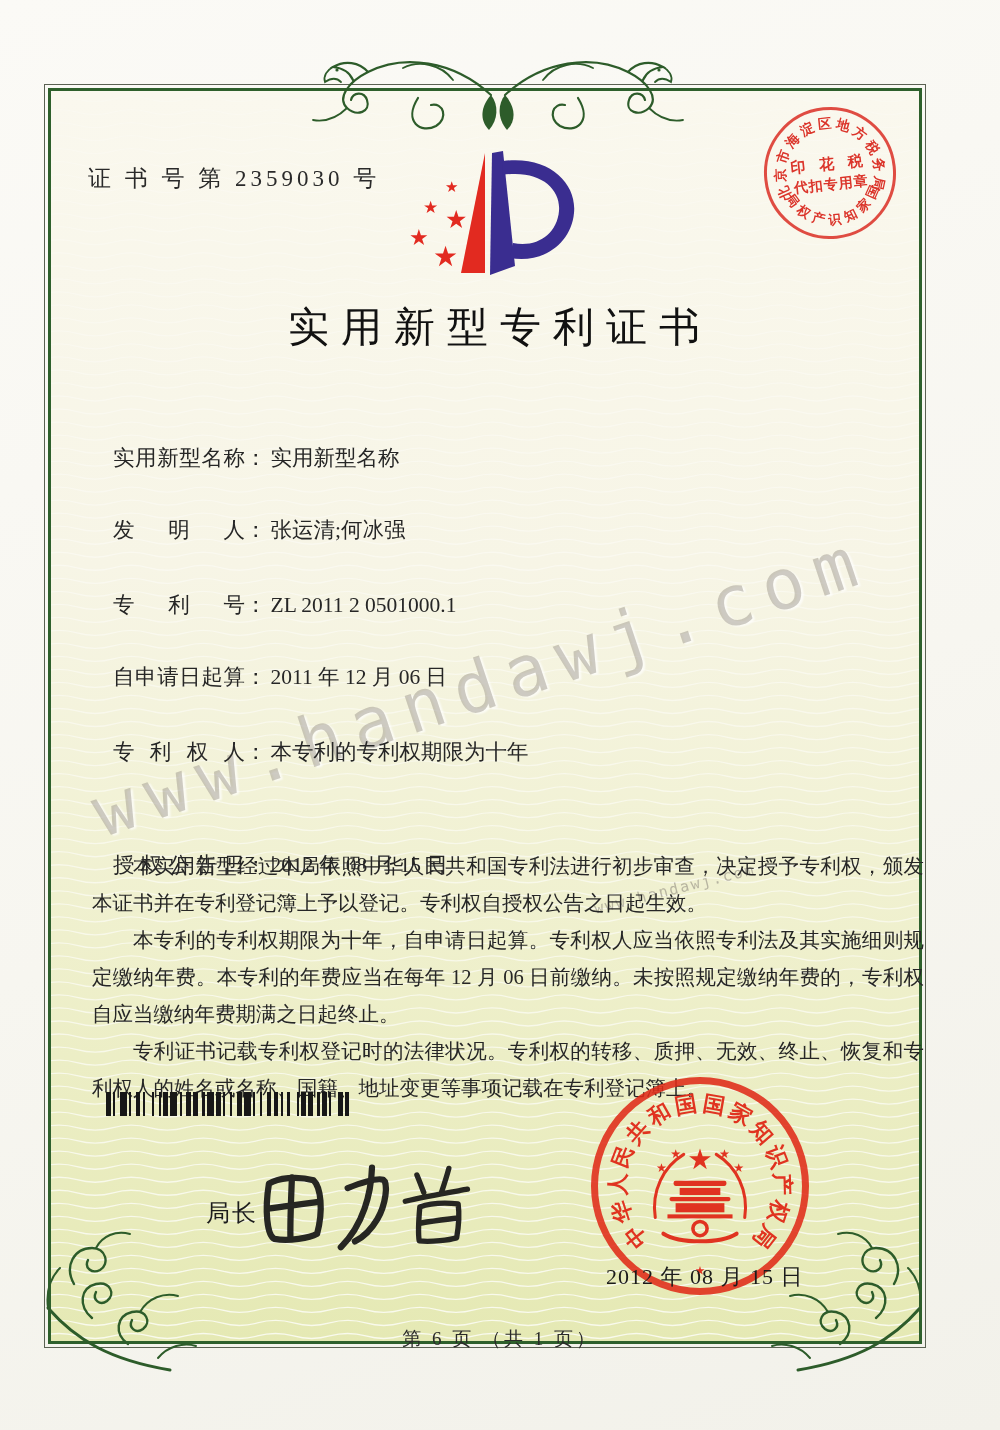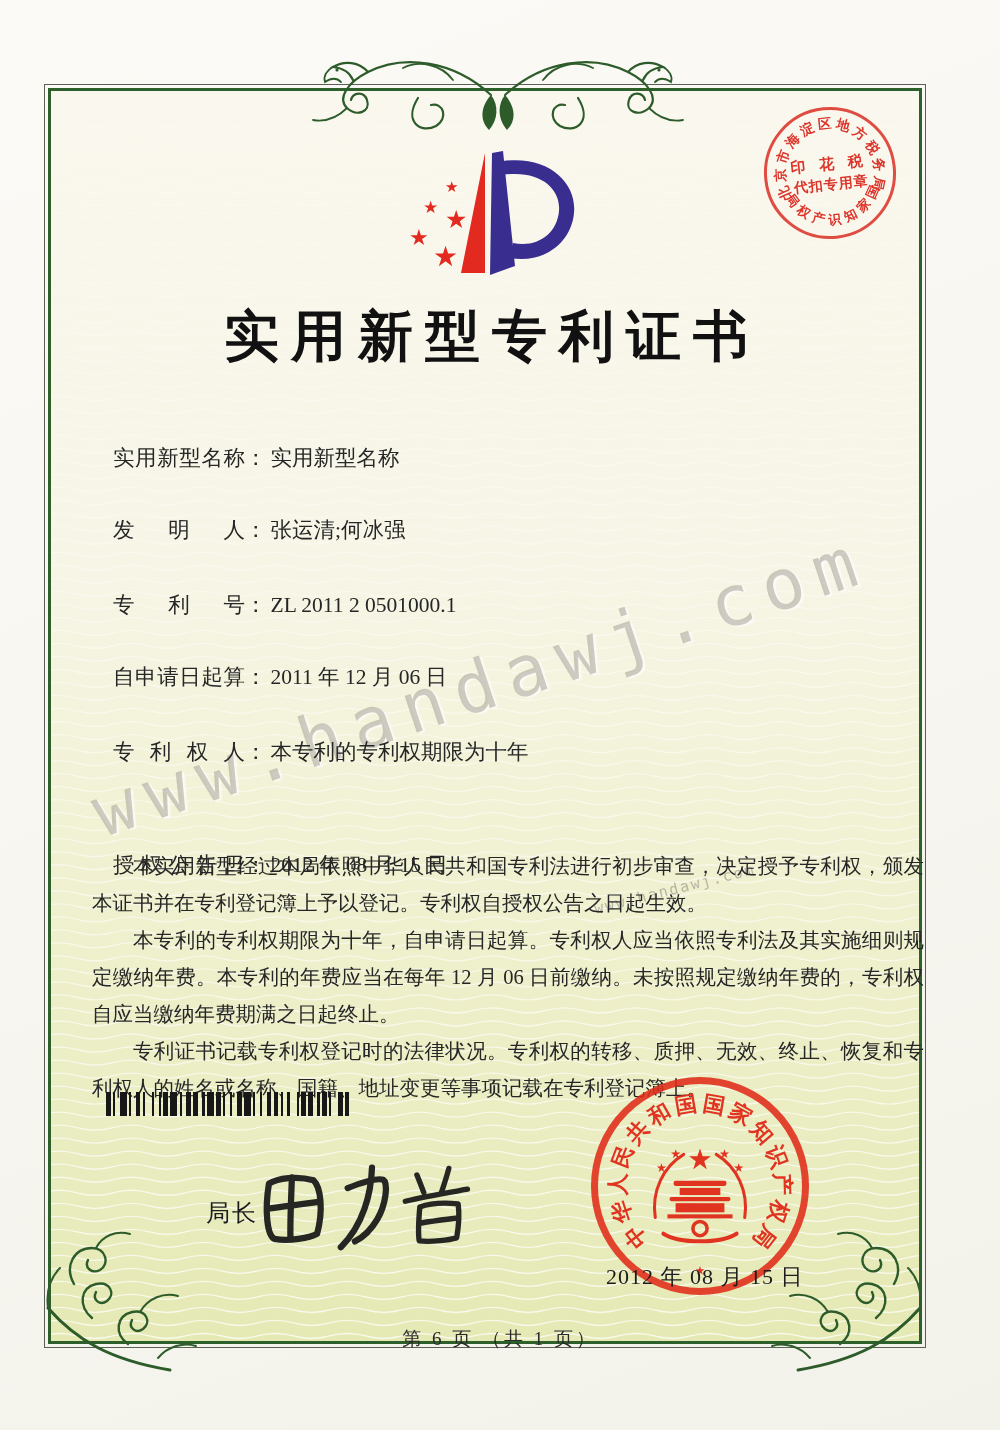--- a/index.html
+++ b/index.html
@@ -8,22 +8,22 @@
         font-family:"Liberation Serif",serif;color:#222;}
   
   .frame-outer{position:absolute;left:44px;top:84px;width:880px;height:1262px;
                border:1px solid #5a6152;z-index:1;}
   .frame-inner{position:absolute;left:3px;top:3px;right:3px;bottom:3px;border:3px solid #2e602c;
                background:linear-gradient(180deg,#faf8ee 0%,#f7f5e6 38%,#eff0cd 68%,#e5e9b4 100%);}
   #guilloche{position:absolute;inset:0;overflow:hidden;}
   .ornament{position:absolute;z-index:4;}
   
   .cert-no{position:absolute;left:88px;top:163px;z-index:3;font-size:23px;letter-spacing:4px;color:#2a2a2a;}
-  .title{position:absolute;left:142px;top:300px;width:700px;z-index:3;text-align:center;
-         font-size:55px;font-weight:bold;letter-spacing:12px;color:#111;}
+  .title{position:absolute;left:150px;top:300px;width:700px;z-index:3;text-align:center;
+         font-size:41px;font-weight:normal;letter-spacing:12px;color:#111;}
   .field-row{position:absolute;left:113px;z-index:3;font-size:21.5px;color:#262626;white-space:nowrap;}
   .field-label{display:inline-block;width:132px;text-align:justify;text-align-last:justify;vertical-align:top;}
   .field-colon{display:inline-block;}
   .field-value{display:inline-block;margin-left:4px;}
   .paragraphs{position:absolute;left:92px;top:848px;width:832px;z-index:3;font-size:20.5px;
               line-height:37px;color:#262626;text-align:justify;}
   .paragraphs p{margin:0;text-indent:2em;}
   .footer{position:absolute;left:300px;top:1326px;width:400px;z-index:3;text-align:center;
           font-size:19px;letter-spacing:3px;color:#2a2a2a;}
   .director-label{position:absolute;left:172px;top:1197px;z-index:3;font-size:24px;letter-spacing:2px;color:#1c1c1c;margin-left:34px;}
@@ -219,20 +219,21 @@
         <path d="M52,96 C38,84 40,66 56,62 C70,59 76,72 67,79 C60,84 52,78 56,70"></path>
         <path d="M88,122 C74,112 76,94 92,90 C106,87 112,100 103,107 C96,112 88,106 92,98"></path>
         <path d="M56,26 C62,14 76,8 90,12" stroke-width="2"></path>
         <path d="M100,90 C108,76 124,70 138,74" stroke-width="2"></path>
         <path d="M118,136 C128,124 144,120 156,124" stroke-width="2"></path>
         <path d="M8,86 C6,70 10,56 20,46" stroke-width="2"></path>
       </g>
     </svg>
   </div>
 
+  <div class="cert-no">证 书 号 第 2359030 号</div>
 
   <div class="logo">
     <svg viewBox="0 0 200 150" width="200" height="150" style="position:absolute;left:8px;top:0;">
       <path d="M94,6 L70,126 L94,126 Z" fill="#e22a20"></path>
       <path d="M101,6 L99,128 L124,119 L112,4 Z" fill="#3a2d90"></path>
       <path d="M112,14 C158,8 186,36 183,66 C180,98 150,117 119,111 L122,96 C146,101 166,87 168,64 C170,41 148,22 111,28 Z" fill="#3a2d90"></path>
     </svg>
     <span class="star" style="left:62px;top:33px;font-size:15px;">★</span>
     <span class="star" style="left:40px;top:52px;font-size:17px;">★</span>
     <span class="star" style="left:62px;top:60px;font-size:25px;">★</span>

